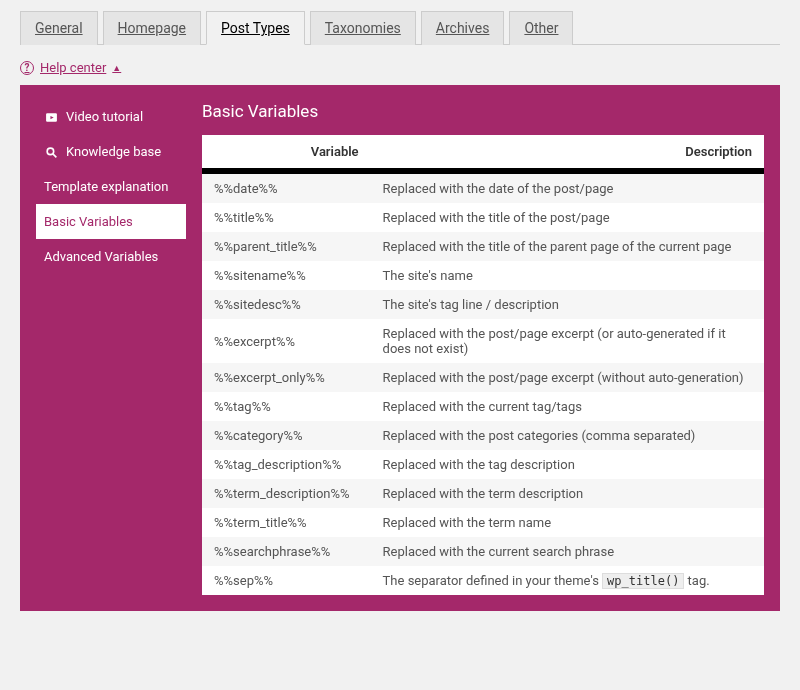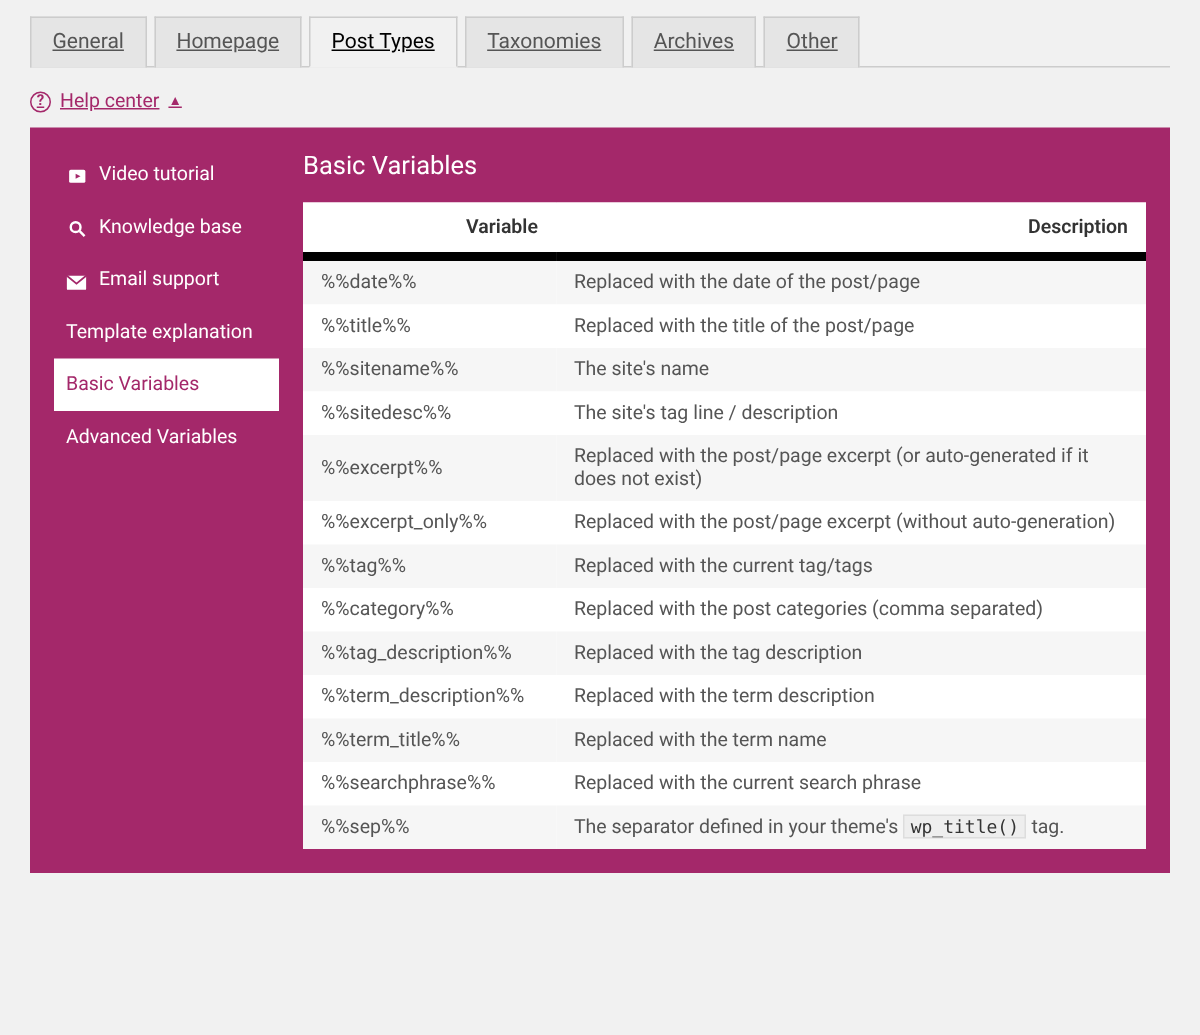--- a/index.html
+++ b/index.html
@@ -162,29 +162,20 @@
           <div class="sidebar-item">
             <span class="sb-icon">
               <svg width="13" height="13" viewBox="0 0 24 24" fill="none" stroke="currentColor" stroke-width="3">
                 <circle cx="10" cy="10" r="6"></circle>
                 <line x1="15" y1="15" x2="21" y2="21"></line>
               </svg>
             </span>
             <span>Knowledge base</span>
           </div>
           <div class="sidebar-item">
-            <span class="sb-icon">
-              <svg width="14" height="11" viewBox="0 0 24 18" fill="currentColor">
-                <rect x="1" y="1" width="22" height="16" rx="1" fill="currentColor"></rect>
-                <polyline points="1,1 12,10 23,1" fill="none" stroke="#a4286a" stroke-width="2"></polyline>
-              </svg>
-            </span>
-            <span>Email support</span>
-          </div>
-          <div class="sidebar-item">
             <span>Template explanation</span>
           </div>
           <div class="sidebar-item active">
             <span>Basic Variables</span>
           </div>
           <div class="sidebar-item">
             <span>Advanced Variables</span>
           </div>
         </div>
       <div class="content">
@@ -199,20 +190,24 @@
           <tbody id="var-rows">
               <tr>
                 <td>%%date%%</td>
                 <td>Replaced with the date of the post/page</td>
               </tr>
               <tr>
                 <td>%%title%%</td>
                 <td>Replaced with the title of the post/page</td>
               </tr>
               <tr>
+                <td>%%parent_title%%</td>
+                <td>Replaced with the title of the parent page of the current page</td>
+              </tr>
+              <tr>
                 <td>%%sitename%%</td>
                 <td>The site's name</td>
               </tr>
               <tr>
                 <td>%%sitedesc%%</td>
                 <td>The site's tag line / description</td>
               </tr>
               <tr>
                 <td>%%excerpt%%</td>
                 <td>Replaced with the post/page excerpt (or auto-generated if it does not exist)</td>

